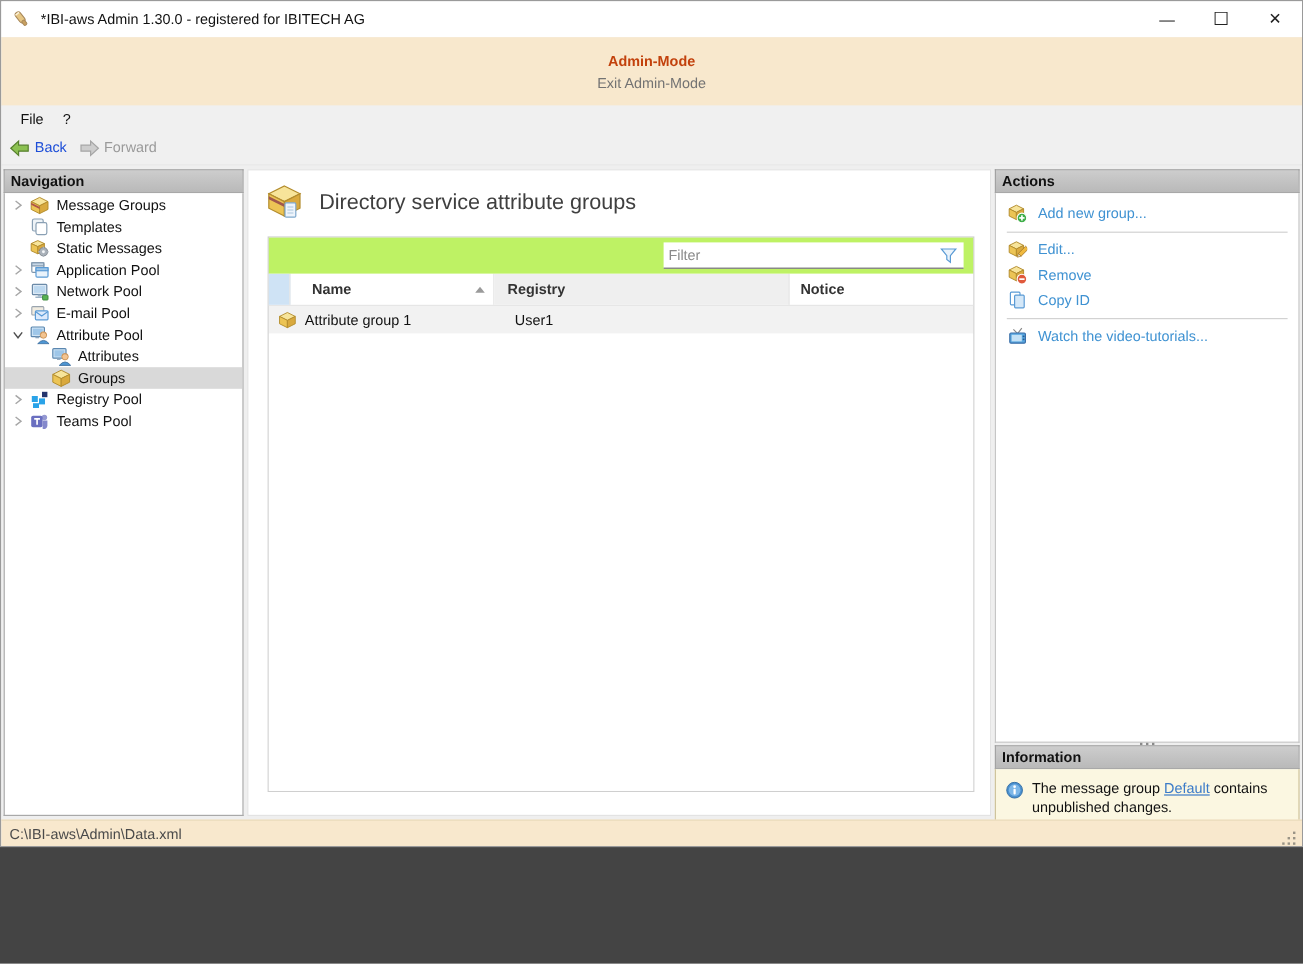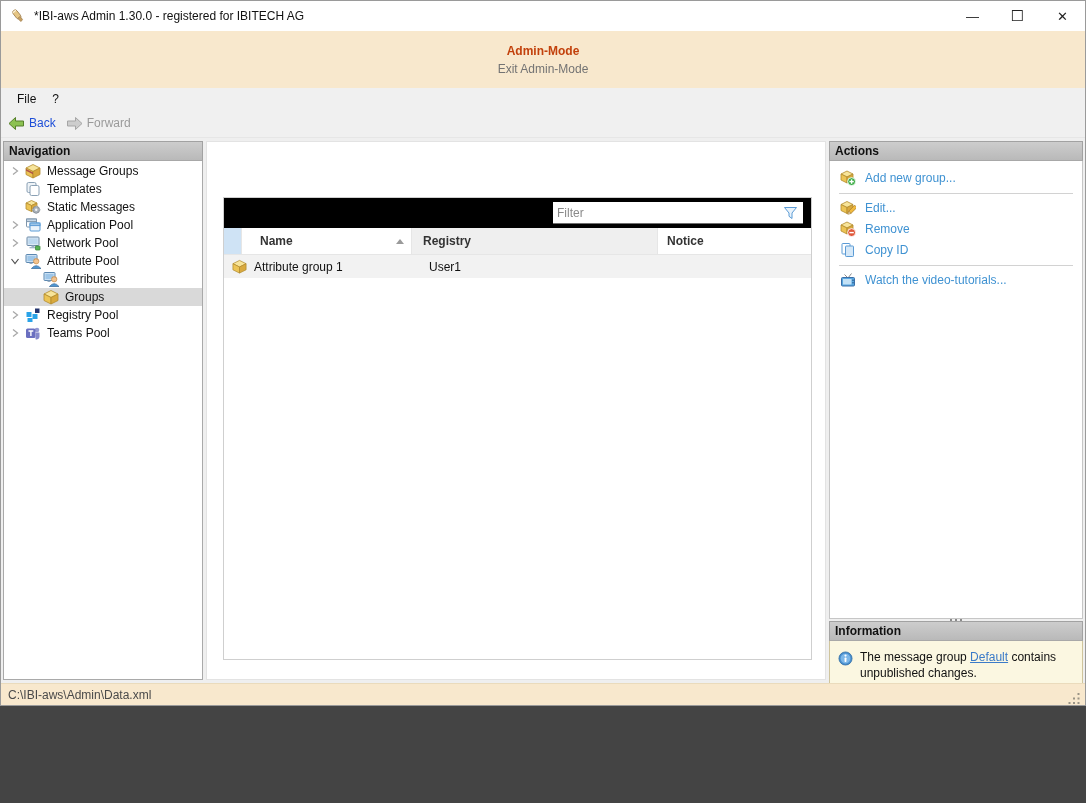--- a/index.html
+++ b/index.html
@@ -47,21 +47,21 @@
           display:flex; align-items:center; justify-content:center; }
   .indent1 .chev { margin-left:21px; }
   .t-icon { width:16px; height:16px; margin:0 6px 0 2px; flex:0 0 auto; }
   
   .main-panel { flex:1; margin:0 3px; background:#fff; border:1px solid #e3e3e3; position:relative; min-width:0; }
   .main-heading { position:absolute; top:11px; left:16px; display:flex; align-items:center; gap:13px; }
   .main-heading .big-icon { width:30px; height:30px; }
   .main-title { font-size:18px; color:#3f3f3f; }
   .card { position:absolute; left:16px; right:13px; top:55px; bottom:19px;
           border:1px solid #cfcfcf; display:flex; flex-direction:column; background:#fff; }
-  .filter-row { height:30px; background:#000000; position:relative; flex:0 0 auto; }
+  .filter-row { height:30px; background:#bef264; position:relative; flex:0 0 auto; }
   .filter-box { position:absolute; right:8px; top:4px; width:250px; height:22px; background:#fff;
                 border-bottom:1px solid #6e6e6e; display:flex; align-items:center; padding:0 5px 0 4px; }
   .filter-box input { flex:1; border:none; outline:none; font-size:12px; color:#333; background:transparent;
                       font-family:"Liberation Sans","DejaVu Sans",sans-serif; }
   .filter-box input::placeholder { color:#8a8a8a; }
   .thead { height:27px; display:grid; grid-template-columns:18px 170px 246px 1fr;
            align-items:stretch; background:#fff; border-bottom:1px solid #e6e6e6; flex:0 0 auto; }
   .th { display:flex; align-items:center; font-size:12px; font-weight:bold; color:#333;
         border-right:1px solid #e6e6e6; padding-left:18px; }
   .th.last { border-right:none; padding-left:9px; }
@@ -212,20 +212,33 @@
           <svg class="t-icon" viewBox="0 0 16 16">
             <rect x="2" y="2" width="12" height="8.5" rx="0.8" fill="#dce9f5" stroke="#6b8aa8" stroke-width="1"></rect>
             <rect x="3.4" y="3.4" width="9.2" height="5.6" fill="#bcd8ef"></rect>
             <rect x="6.5" y="10.5" width="3" height="1.6" fill="#9ab0c4"></rect>
             <rect x="4.5" y="12.1" width="7" height="1.2" fill="#9ab0c4"></rect>
             <rect x="10.5" y="11" width="4.5" height="4" rx="0.6" fill="#58b254" stroke="#3e8a3c" stroke-width="0.8"></rect>
           </svg>
           <span>Network Pool</span>
         </div>
 
+        <div class="tree-row">
+          <span class="chev">
+            <svg width="10" height="10" viewBox="0 0 10 10">
+                <polyline points="3,1.5 7.5,5 3,8.5" fill="none" stroke="#a6a6a6" stroke-width="1.2"></polyline>
+              </svg>
+          </span>
+          <svg class="t-icon" viewBox="0 0 16 16">
+            <rect x="1.5" y="2.5" width="10" height="7" rx="0.8" fill="#f1ece0" stroke="#9aa4ae" stroke-width="0.9"></rect>
+            <rect x="4.5" y="6" width="10.5" height="7.5" rx="0.8" fill="#dceafc" stroke="#5b9bd5" stroke-width="1"></rect>
+            <polyline points="4.5,6.6 9.75,10.4 15,6.6" fill="none" stroke="#5b9bd5" stroke-width="1"></polyline>
+          </svg>
+          <span>E-mail Pool</span>
+        </div>
 
         <div class="tree-row">
           <span class="chev">
             <svg width="10" height="10" viewBox="0 0 10 10">
                 <polyline points="1.5,3 5,7.5 8.5,3" fill="none" stroke="#505050" stroke-width="1.2"></polyline>
               </svg>
           </span>
           <svg class="t-icon" viewBox="0 0 16 16">
             <rect x="1" y="1.5" width="11" height="8" rx="0.8" fill="#cfe4f5" stroke="#5b87b0" stroke-width="1"></rect>
             <rect x="2.4" y="2.9" width="8.2" height="5.2" fill="#9ec6e8"></rect>
@@ -287,20 +300,31 @@
             <path d="M3.5 6 h4.8 M5.9 6 v5" stroke="#ffffff" stroke-width="1.4" fill="none"></path>
             <path d="M10.5 7.5 h4 v4.2 a2.8 2.8 0 0 1 -4 2.5 Z" fill="#8589cc"></path>
           </svg>
           <span>Teams Pool</span>
         </div>
 
       </div>
     </div>
 
     <div class="main-panel">
+      <div class="main-heading">
+        <svg class="big-icon" viewBox="0 0 30 30">
+          <polygon points="14,2 27,8.5 14,15 1,8.5" fill="#f7e49a" stroke="#b38c2d" stroke-width="1"></polygon>
+          <polygon points="1,8.5 14,15 14,27 1,20.5" fill="#ecc455" stroke="#b38c2d" stroke-width="1"></polygon>
+          <polygon points="27,8.5 14,15 14,27 27,20.5" fill="#d9a93e" stroke="#b38c2d" stroke-width="1"></polygon>
+          <polygon points="1,10.5 14,17 14,19.5 1,13" fill="#a0574c"></polygon>
+          <rect x="14.5" y="16" width="9" height="12" rx="1" fill="#eef4fb" stroke="#7fa8cc" stroke-width="1"></rect>
+          <path d="M16.5 19.5 h5 M16.5 22 h5 M16.5 24.5 h5" stroke="#a9c6de" stroke-width="1"></path>
+        </svg>
+        <span class="main-title">Directory service attribute groups</span>
+      </div>
 
       <div class="card">
         <div class="filter-row">
           <div class="filter-box">
             <input type="text" placeholder="Filter" style="">
             <svg width="15" height="14" viewBox="0 0 15 14">
               <path d="M1.5 1.5 H13.5 L9 7 V12.5 L6 10.3 V7 Z" fill="#eaf3fb" stroke="#5b9bd5" stroke-width="1"></path>
             </svg>
           </div>
         </div>

